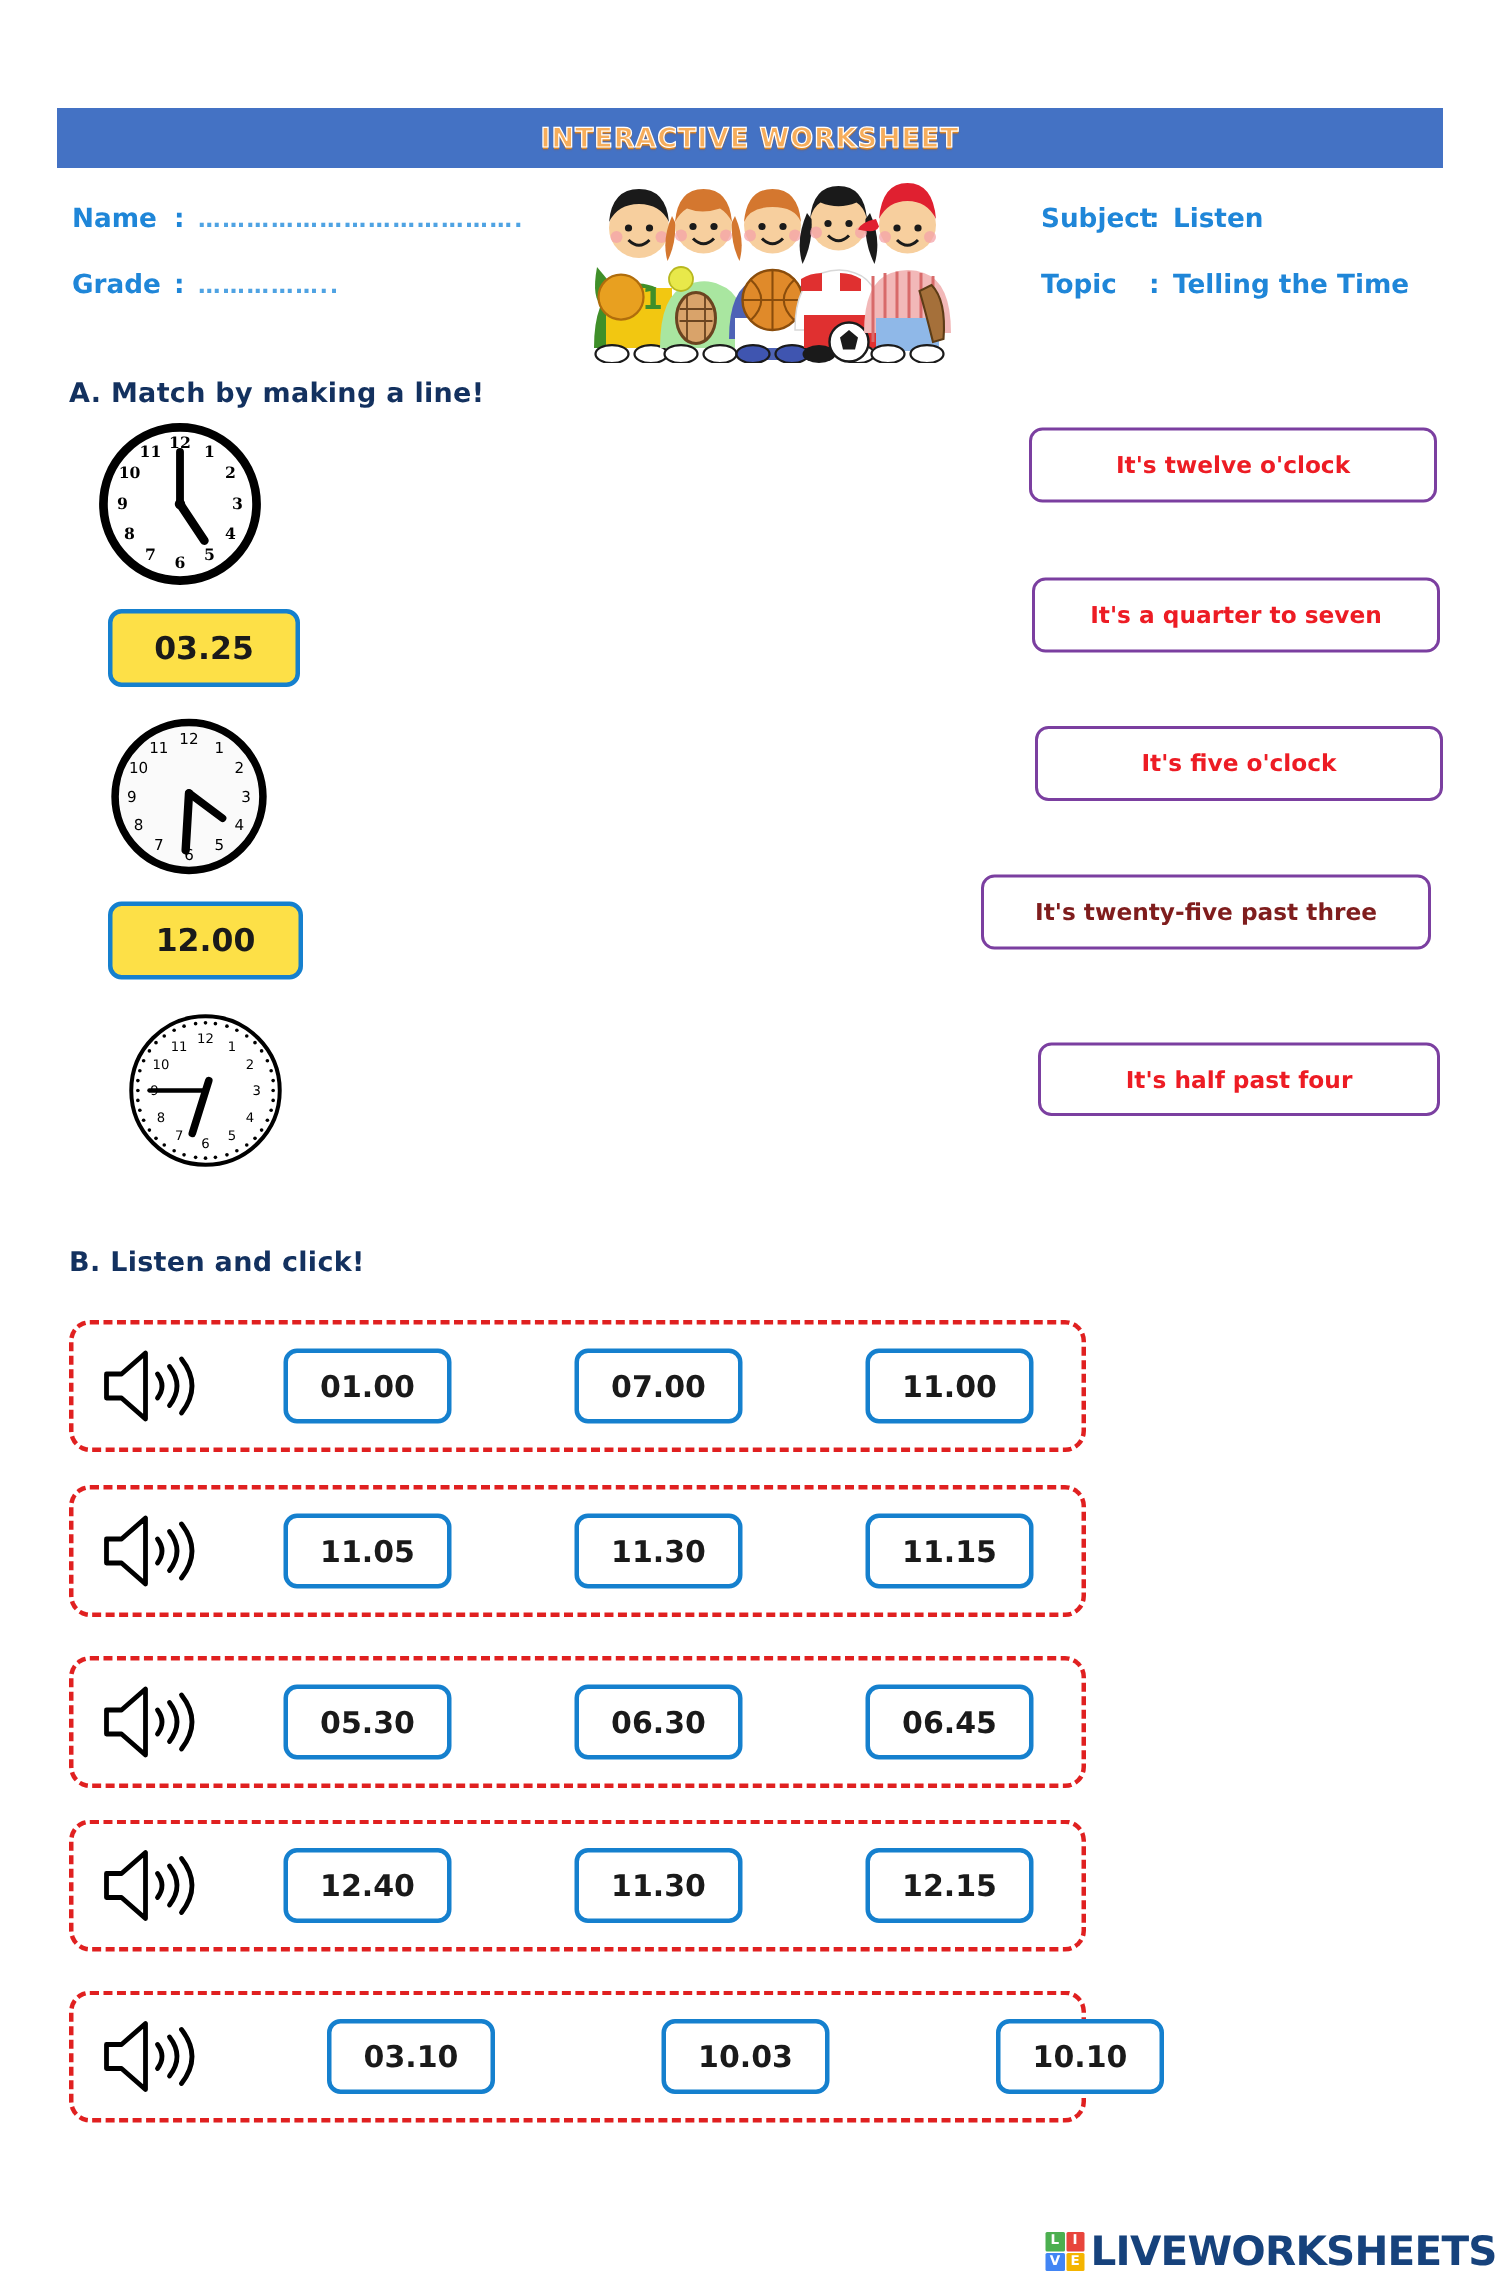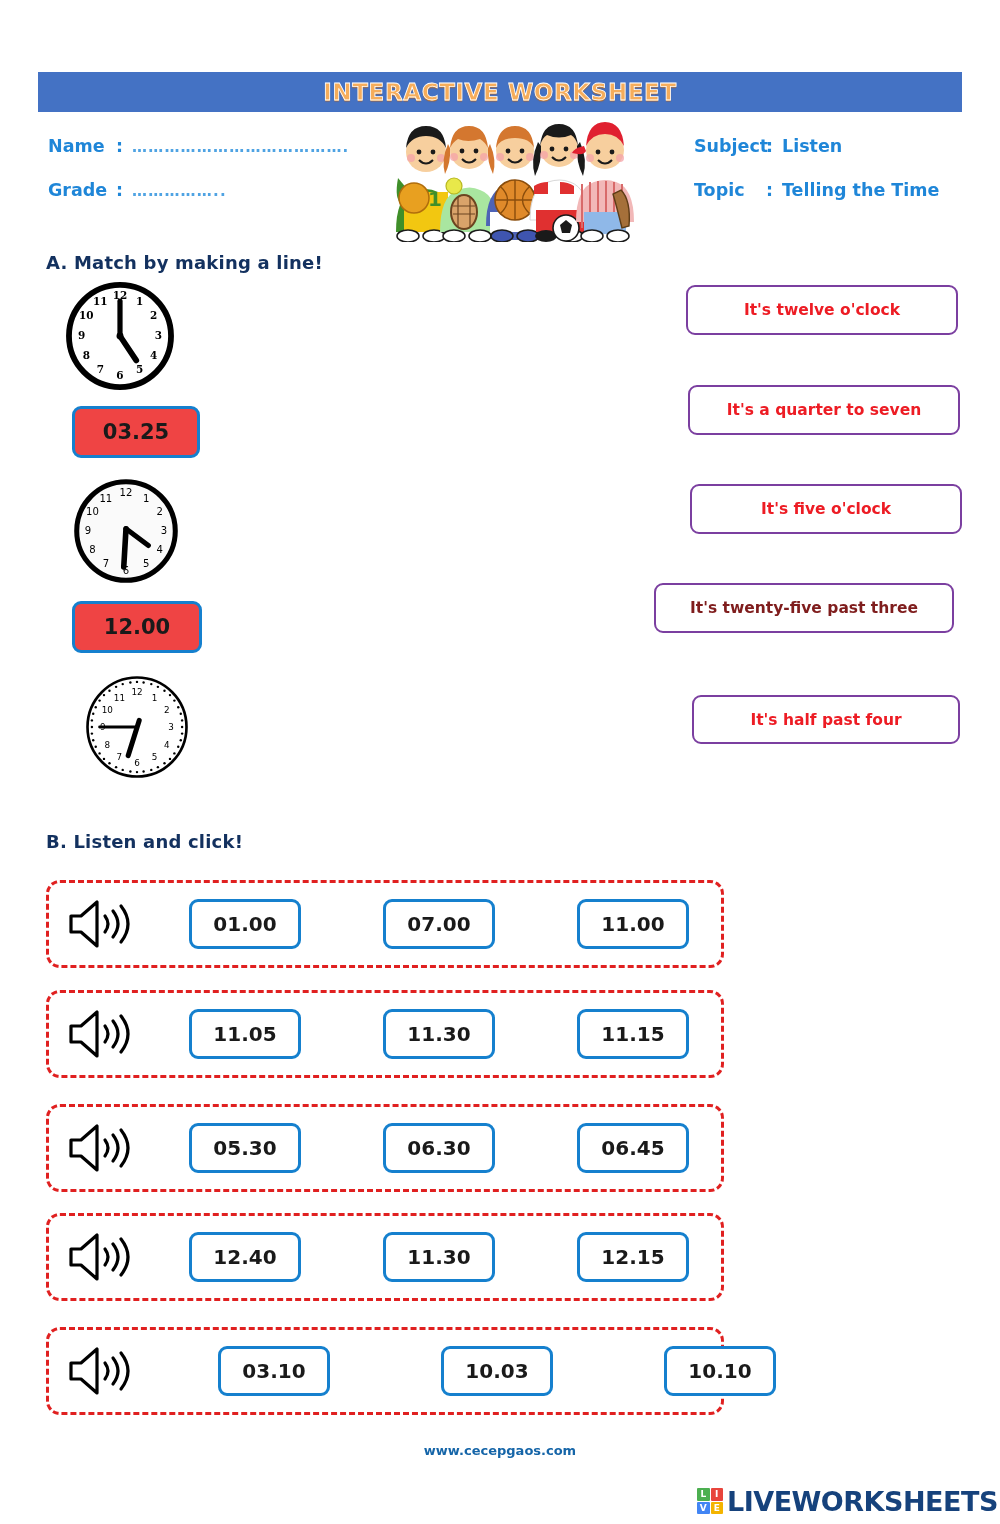--- a/index.html
+++ b/index.html
@@ -29,21 +29,21 @@
     top: 72px;
     width: 924px;
     height: 40px;
     background: #4472c4;
     display: flex;
     align-items: center;
     justify-content: center;
   }
   .header-title {
     font-family: "DejaVu Sans", sans-serif;
-    font-size: 23px;
+    font-size: 18px;
     font-weight: bold;
     letter-spacing: 0.6px;
     color: #f6ad5b;
     -webkit-text-stroke: 0.8px #ffffff;
     text-shadow: 0 1px 0 #e08a27, 0 2px 1px rgba(180,90,20,.45);
   }
 
   
   .meta-left {
     position: absolute;
@@ -100,21 +100,21 @@
 
   
   .clock {
     position: absolute;
   }
   .time-box {
     position: absolute;
     box-sizing: border-box;
     border: 3.5px solid #1580ce;
     border-radius: 9px;
-    background: #ef4444;
+    background: #fde047;
     display: flex;
     align-items: center;
     justify-content: center;
     font-family: "DejaVu Sans", sans-serif;
     font-size: 21px;
     font-weight: bold;
     color: #1a1a1a;
   }
 
   
@@ -516,21 +516,20 @@
       <path d="M6 20 h10 L32 6 v44 L16 36 H6 z" fill="#ffffff" stroke="#000" stroke-width="3.2" stroke-linejoin="round"></path>
       <path d="M40 20 q6 8 0 16" stroke="#000" stroke-width="3.2" fill="none" stroke-linecap="round"></path>
       <path d="M48 15 q10 13 0 26" stroke="#000" stroke-width="3.2" fill="none" stroke-linecap="round"></path>
       <path d="M56 10 q14 18 0 36" stroke="#000" stroke-width="3.2" fill="none" stroke-linecap="round"></path>
     </svg>
     <div class="opt-box opt-1" style="border-color: rgb(21, 128, 206);">03.10</div>
     <div class="opt-box opt-2" style="border-color: rgb(21, 128, 206);">10.03</div>
     <div class="opt-box opt-3" style="border-color: rgb(21, 128, 206);">10.10</div>
   </div>
 
-  <div class="site-url">www.cecepgaos.com</div>
 
   <div class="lw-logo">
     <div class="lw-grid">
       <div class="lw-cell" id="lw0" style="background: rgb(76, 175, 80);">L</div>
       <div class="lw-cell" id="lw1" style="background: rgb(232, 69, 60);">I</div>
       <div class="lw-cell" id="lw2" style="background: rgb(66, 133, 244);">V</div>
       <div class="lw-cell" id="lw3" style="background: rgb(244, 180, 0);">E</div>
     </div>
     <div class="lw-word" style="color: rgb(22, 66, 124);">LIVEWORKSHEETS</div>
   </div>

